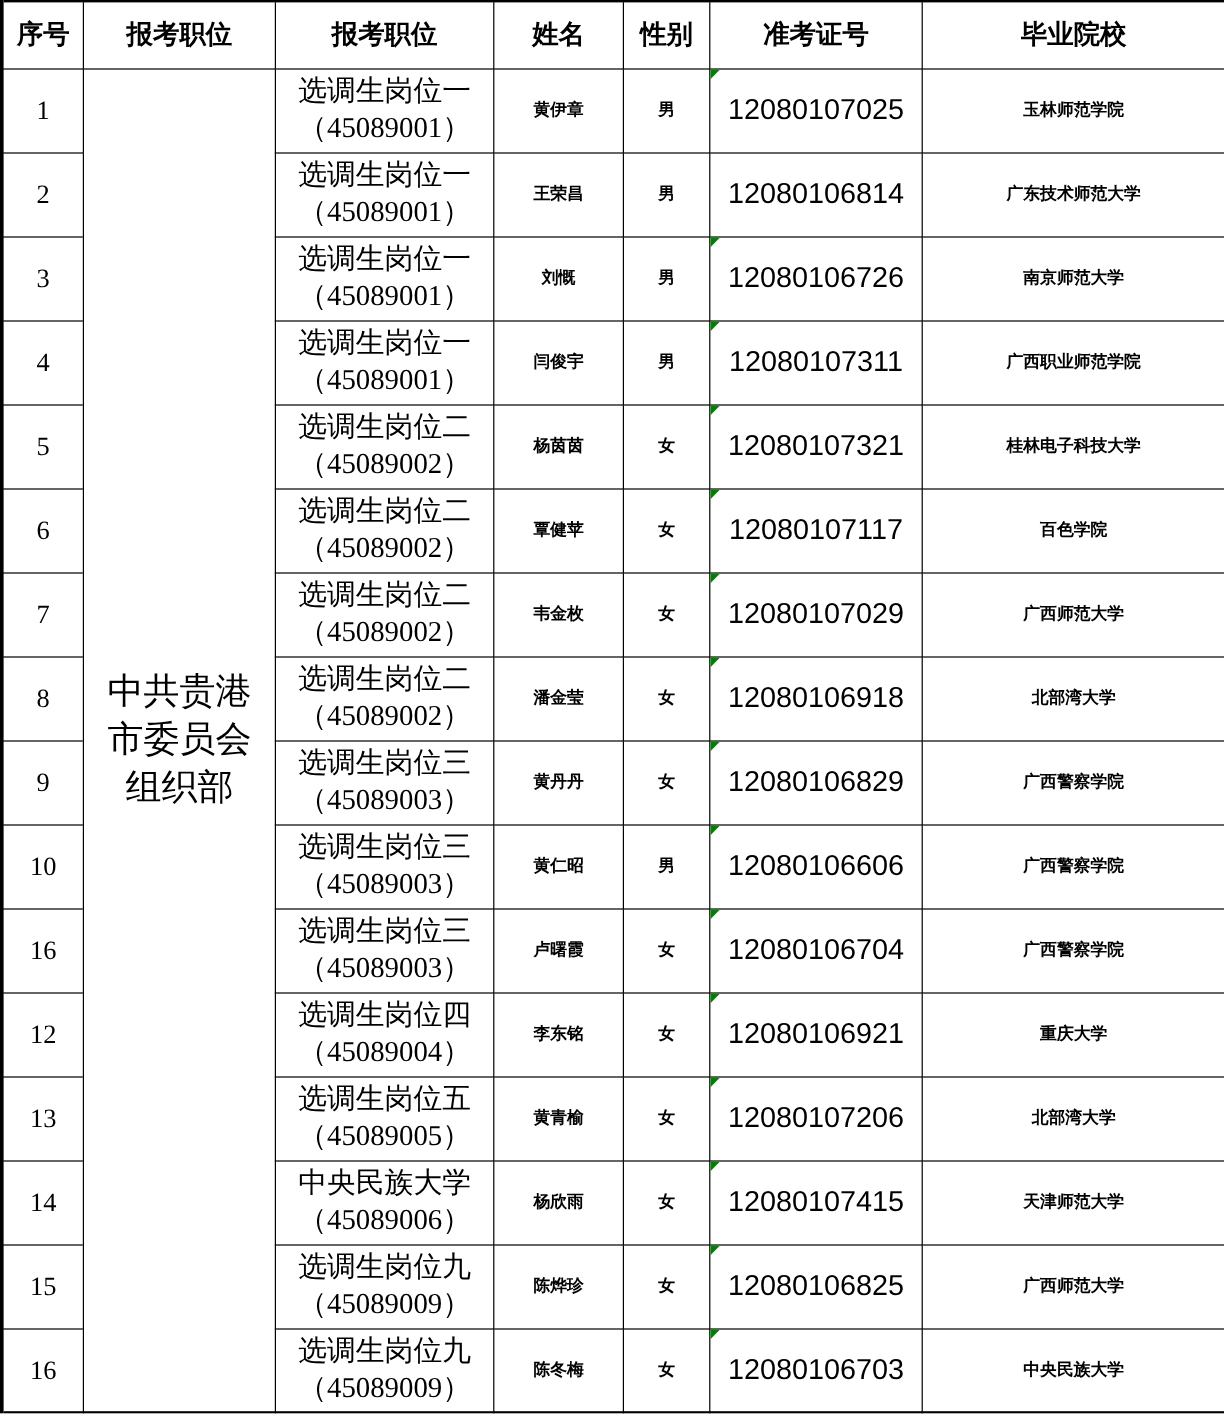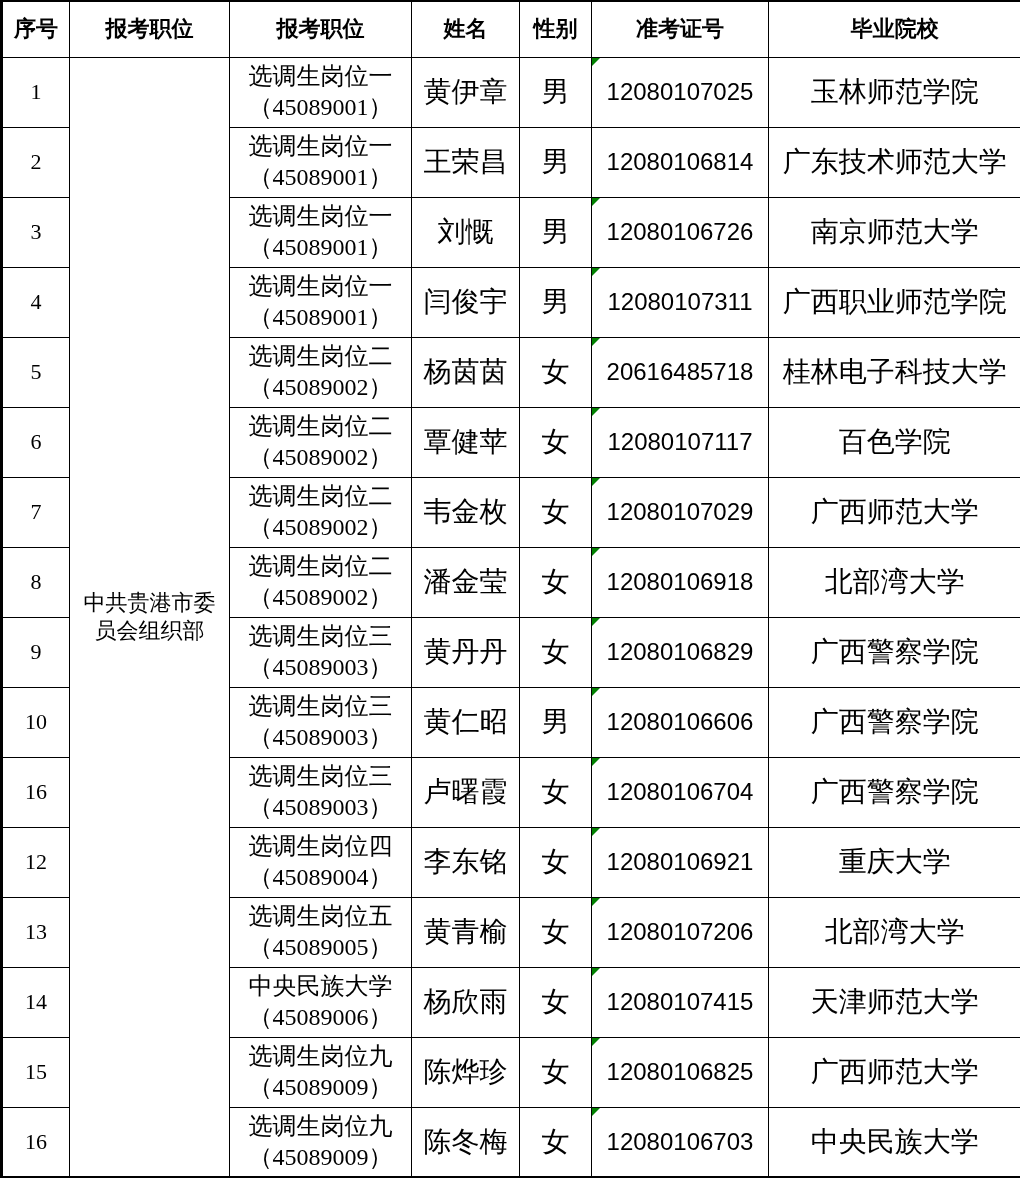--- a/index.html
+++ b/index.html
@@ -41,32 +41,33 @@
     font-family: "Liberation Serif", "DejaVu Serif", serif;
     font-weight: bold;
     font-size: 22px;
   }
   .c-no {
     font-family: "Liberation Serif", "DejaVu Serif", serif;
     font-size: 22px;
   }
   .c-agency {
     font-family: "Liberation Serif", "DejaVu Serif", serif;
-    font-size: 22px;
+    font-size: 30px;
     padding: 0 9px;
-    line-height: 28px;
+    line-height: 40px;
   }
   .c-pos {
     font-family: "Liberation Serif", "DejaVu Serif", serif;
     font-size: 24px;
     line-height: 31px;
   }
   .c-name, .c-gender, .c-school {
     font-family: "Liberation Serif", "DejaVu Serif", serif;
-    font-size: 28px;
+    font-size: 14px;
+    font-weight: bold;
   }
   .c-ticket {
     position: relative;
   }
   .ticket-num {
     font-family: "Liberation Sans", "DejaVu Sans", sans-serif;
     font-size: 24px;
     letter-spacing: 0px;
   }
   .flag {
@@ -169,21 +170,21 @@
   <tr>
     <td class="c-no">5</td>
     <td class="c-pos">
       <div>选调生岗位二</div>
       <div>（45089002）</div>
     </td>
     <td class="c-name">杨茵茵</td>
     <td class="c-gender">女</td>
     <td class="c-ticket">
       <span class="flag"></span>
-      <span class="ticket-num">20616485718</span>
+      <span class="ticket-num">12080107321</span>
     </td>
     <td class="c-school">桂林电子科技大学</td>
   </tr>
 
   <tr>
     <td class="c-no">6</td>
     <td class="c-pos">
       <div>选调生岗位二</div>
       <div>（45089002）</div>
     </td>

